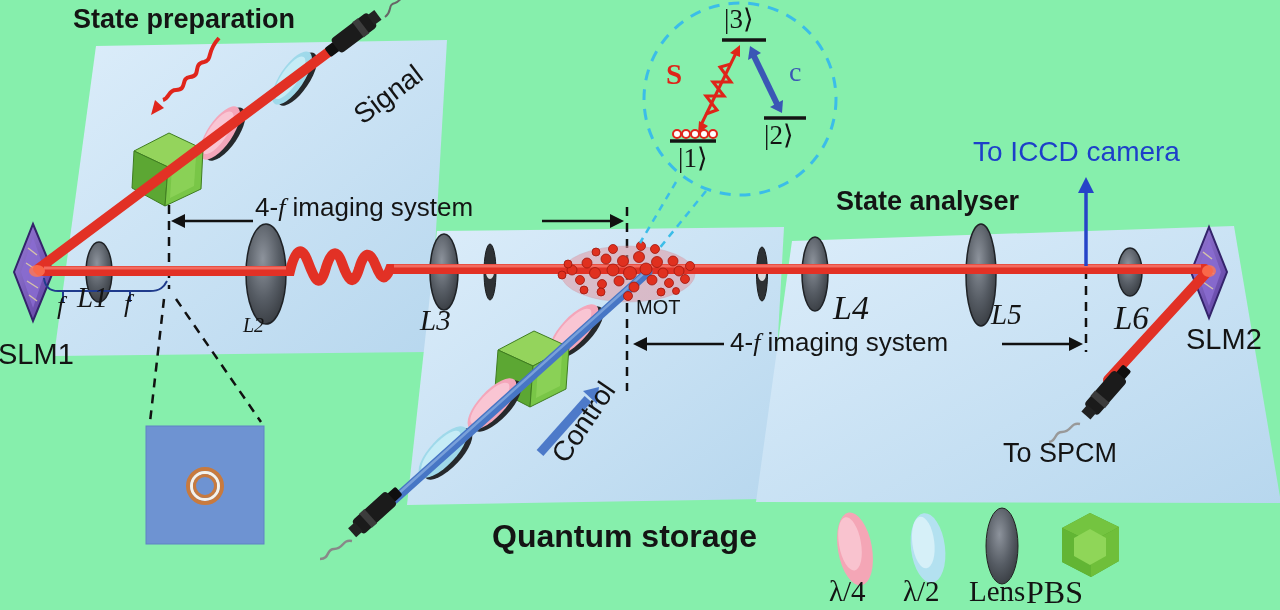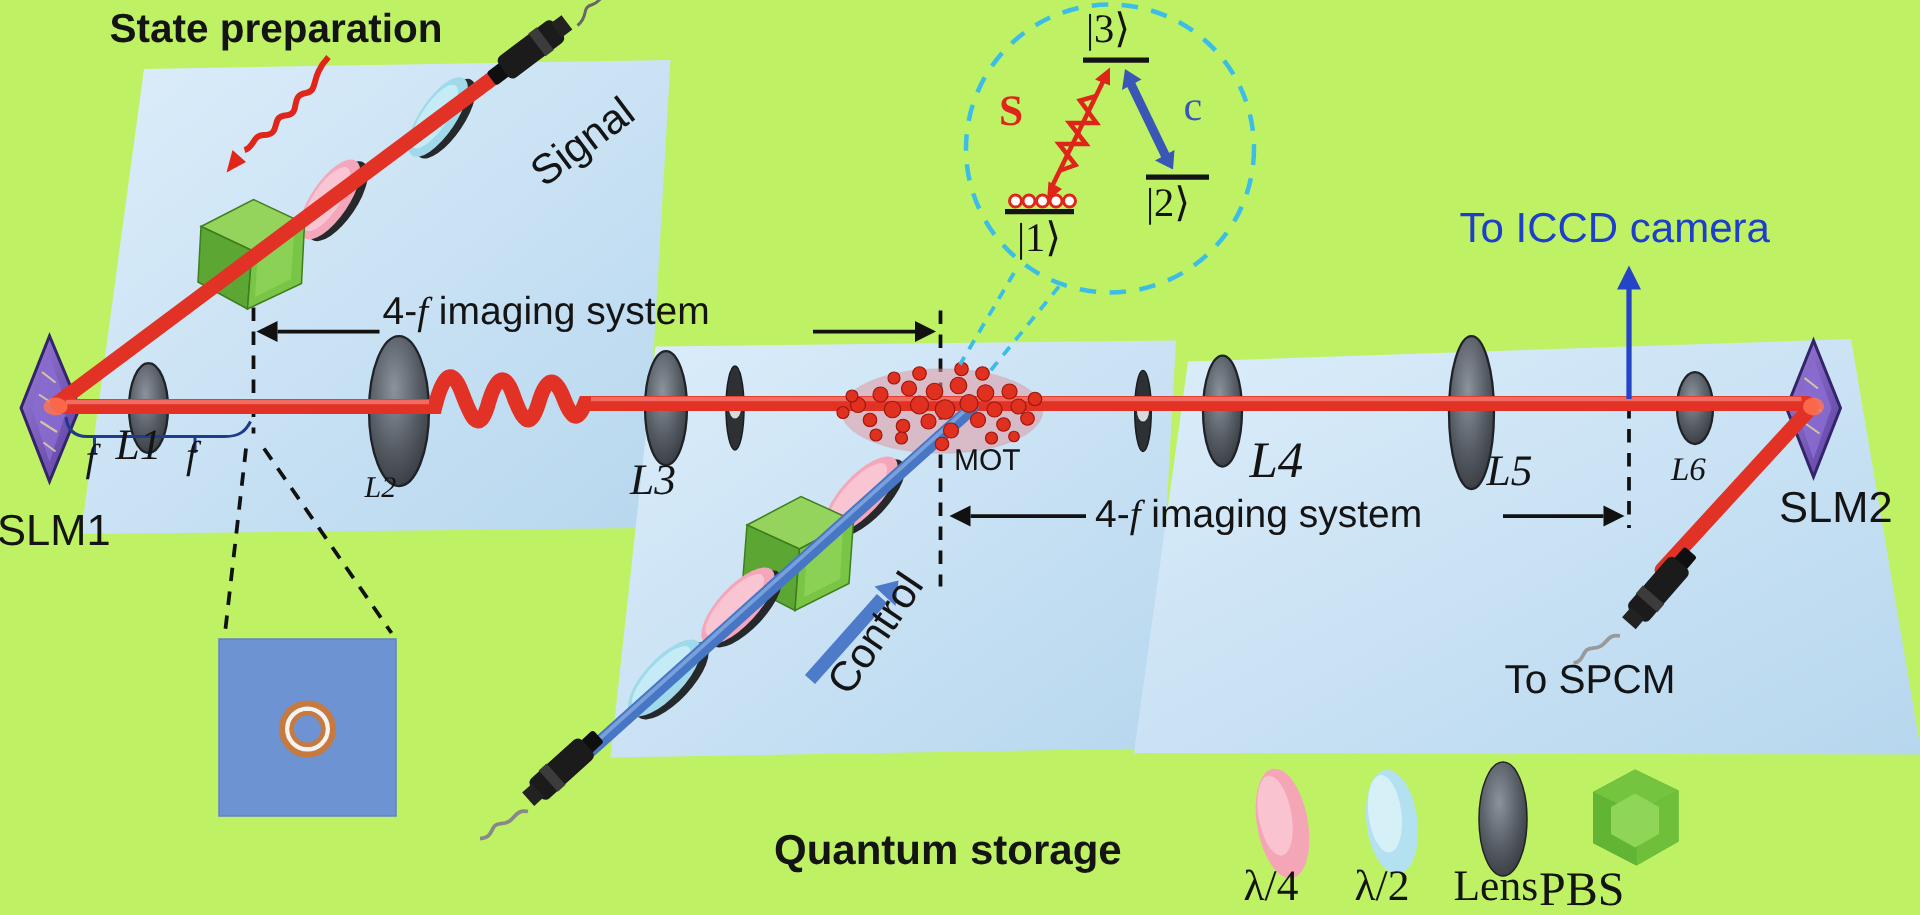--- a/index.html
+++ b/index.html
@@ -1,16 +1,16 @@
 <!DOCTYPE html>
 <html><head>
 <meta charset="utf-8">
 <style>
   html,body{margin:0;padding:0;background:#fff;}
-  #stage{position:relative;width:1280px;height:610px;background:#bef264;overflow:hidden;
+  #stage{position:relative;width:1280px;height:610px;background:#86efac;overflow:hidden;
          font-family:"Liberation Sans",sans-serif;}
   #scene{position:absolute;left:0;top:0;}
   .lbl{position:absolute;color:#141414;white-space:nowrap;line-height:1;
        font-family:"Liberation Sans",sans-serif;}
   .serif{font-family:"Liberation Serif",serif;}
   .it{font-style:italic;}
   .bold{font-weight:bold;}
   .fourf .it{font-family:"Liberation Serif",serif;}
 </style>
 </head>
@@ -322,28 +322,29 @@
 <span class="lbl" style="left:1186px;top:325px;font-size:29px;">SLM2</span>
 
 <span class="lbl serif it" style="left:57px;top:293px;font-size:26px;">f</span>
 <span class="lbl serif it" style="left:124px;top:291px;font-size:26px;">f</span>
 
 <span class="lbl serif it" style="left:77px;top:283px;font-size:29px;">L1</span>
 <span class="lbl serif it" style="left:243px;top:315px;font-size:20px;">L2</span>
 <span class="lbl serif it" style="left:420px;top:306px;font-size:29px;">L3</span>
 <span class="lbl serif it" style="left:833px;top:291px;font-size:34px;">L4</span>
 <span class="lbl serif it" style="left:991px;top:300px;font-size:29px;">L5</span>
-<span class="lbl serif it" style="left:1114px;top:302px;font-size:22px;">L6</span>
+<span class="lbl serif it" style="left:1114px;top:302px;font-size:33px;">L6</span>
 
 <span class="lbl" style="left:636px;top:297px;font-size:20px;">MOT</span>
 
+<span class="lbl bold" style="left:836px;top:188px;font-size:27px;">State analyser</span>
 <span class="lbl" style="left:973px;top:138px;font-size:28px;color:#1d3fc9;">To ICCD camera</span>
 <span class="lbl" style="left:1003px;top:440px;font-size:27px;">To SPCM</span>
 
-<span class="lbl bold" style="left:516px;top:520px;font-size:28px;margin-top:33px;">Quantum storage</span>
+<span class="lbl bold" style="left:492px;top:520px;font-size:32px;">Quantum storage</span>
 <span class="lbl" style="left:547px;top:452px;font-size:28px;transform:rotate(-56deg);transform-origin:0 0;">Control</span>
 
 <span class="lbl serif" style="left:724px;top:6px;font-size:27px;">|3⟩</span>
 <span class="lbl serif" style="left:764px;top:122px;font-size:27px;">|2⟩</span>
 <span class="lbl serif" style="left:678px;top:145px;font-size:27px;">|1⟩</span>
 <span class="lbl serif bold" style="left:666px;top:60px;font-size:29px;color:#df2419;">S</span>
 <span class="lbl serif" style="left:789px;top:58px;font-size:28px;color:#3a57b5;">c</span>
 
 <span class="lbl serif" style="left:829px;top:577px;font-size:29px;text-align:right;">λ/4</span>
 <span class="lbl serif" style="left:903px;top:577px;font-size:29px;">λ/2</span>

